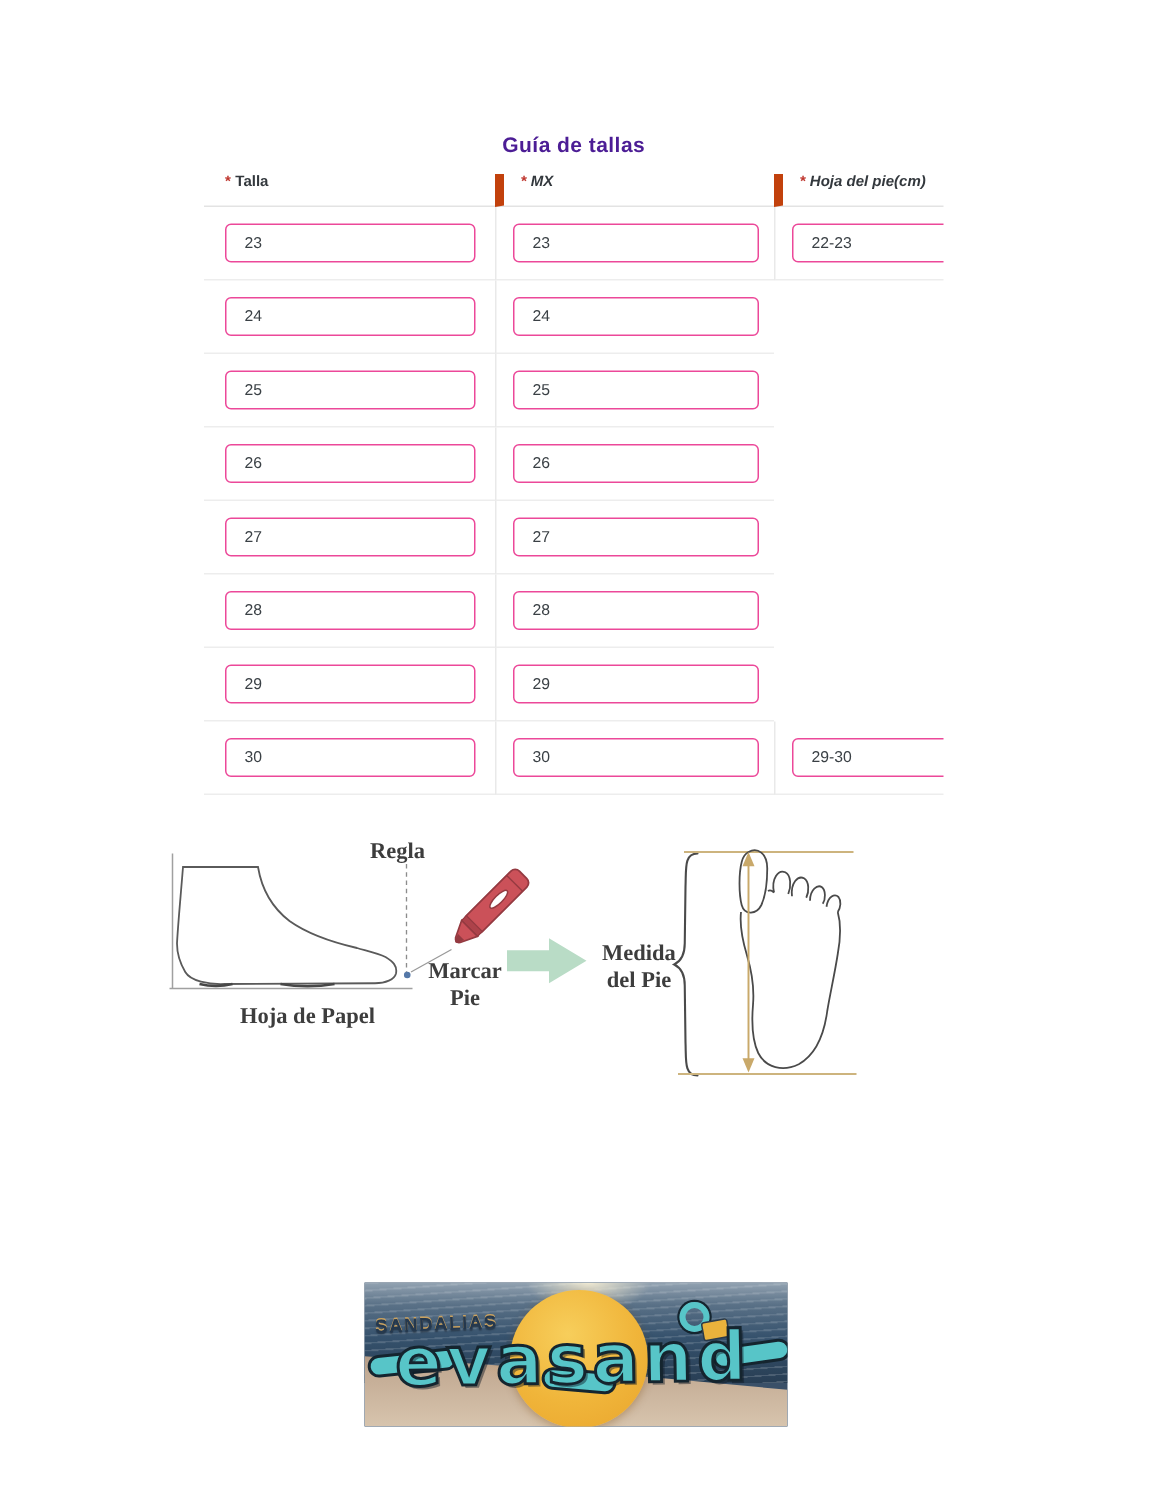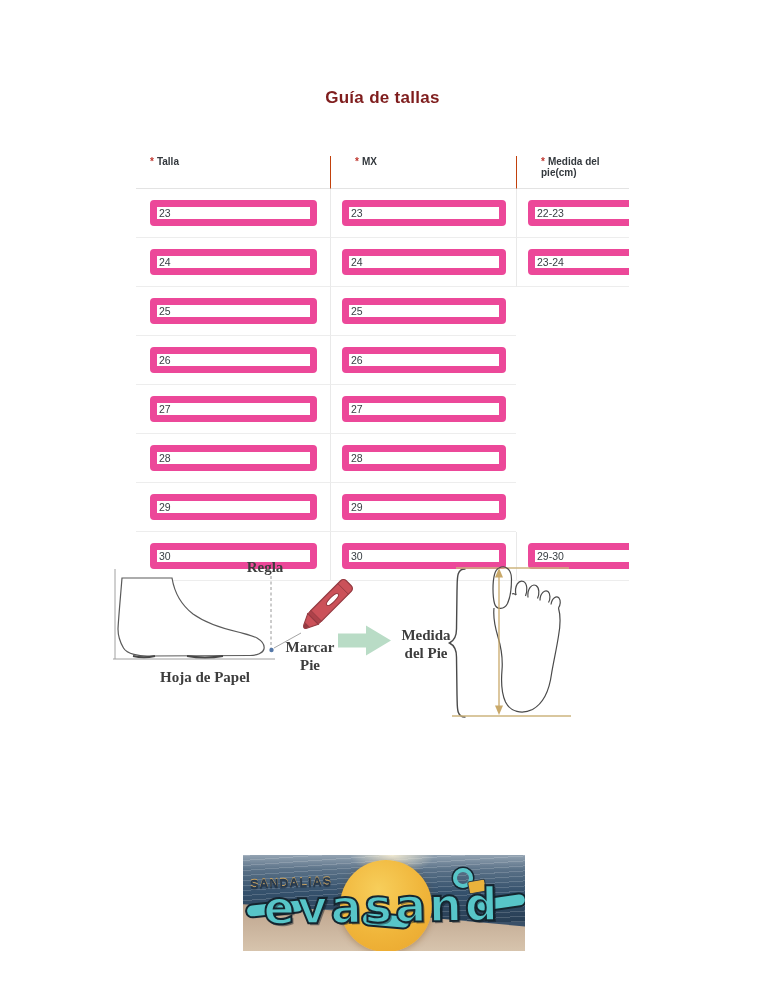--- a/index.html
+++ b/index.html
@@ -1,36 +1,36 @@
 <!DOCTYPE html>
 <html><head>
 <meta charset="utf-8">
 <style>
   html,body{margin:0;padding:0;background:#fff;}
   body{position:relative;width:768px;height:993px;overflow:hidden;
        font-family:"Liberation Sans",sans-serif;}
 
   
   .guide{position:absolute;left:136px;top:88px;width:493px;}
-  .guide-title{margin:0;text-align:center;font-size:17px;font-weight:700;
-               color:#7f1d1d;letter-spacing:.3px;}
+  .guide-title{margin:0;text-align:center;font-size:14px;font-weight:700;
+               color:#4c1d95;letter-spacing:.3px;}
   .hdr,.row{display:grid;grid-template-columns:194px 186px 113px;}
   .hdr{margin-top:12px;}
   .hcell{box-sizing:border-box;padding:0 0 10px 14px;font-size:10px;
-         font-weight:700;color:#33383d;border-bottom:1px solid #e3e3e3;margin-top:36px;}
-  .hcell.c2,.hcell.c3{border-left:1px solid #c2410c;padding-left:24px;}
+         font-weight:700;color:#33383d;border-bottom:1px solid #e3e3e3;}
+  .hcell.c2,.hcell.c3{border-left:6px solid #c2410c;padding-left:11px;font-style:italic;}
   .req{color:#bf362e;margin-right:3px;}
   .row{height:49px;}
   .cell{box-sizing:border-box;display:flex;align-items:center;padding-left:14px;
         border-bottom:1px solid #ededed;}
   .cell.c2,.cell.c3{border-left:1px solid #e9e9e9;padding-left:11px;}
   .cell.c3{overflow:hidden;}
-  .val{box-sizing:border-box;height:26px;border:7px solid #ec4899;border-radius:4px;
+  .val{box-sizing:border-box;height:26px;border:1px solid #ec4899;border-radius:4px;
        background:#fff;font:10.5px "Liberation Sans",sans-serif;color:#3a4045;
-       padding:0 8px 0 2px;outline:none;flex:none;}
+       padding:0 8px 0 12px;outline:none;flex:none;}
   .c1 .val{width:167px;} .c2 .val{width:164px;} .c3 .val{width:150px;}
 
   
   .diagram{position:absolute;left:95px;top:552px;}
   .d-label{font-family:"Liberation Serif","DejaVu Serif",serif;font-weight:700;
            font-size:15px;fill:#3d3d3d;}
 
   
   .logo{position:absolute;left:243px;top:855px;width:282px;height:96px;
         overflow:hidden;background:#3a5068;}
@@ -66,43 +66,40 @@
 </style>
 </head>
 <body>
 
 <section class="guide">
   <h1 class="guide-title">Guía de tallas</h1>
 
   <div class="hdr">
     <div class="hcell c1"><span class="req">*</span><span>Talla</span></div>
     <div class="hcell c2"><span class="req">*</span><span>MX</span></div>
-    <div class="hcell c3"><span class="req">*</span><span>Medida del pie(cm)</span></div>
+    <div class="hcell c3"><span class="req">*</span><span>Hoja del pie(cm)</span></div>
   </div>
 
   <div class="row">
     <div class="cell c1">
         <input class="val" value="23" style="">
       </div>
     <div class="cell c2">
         <input class="val" value="23" style="">
       </div>
     <div class="cell c3">
         <input class="val" value="22-23" style="">
       </div>
   </div>
   <div class="row">
     <div class="cell c1">
         <input class="val" value="24" style="">
       </div>
     <div class="cell c2">
         <input class="val" value="24" style="">
-      </div>
-    <div class="cell c3">
-        <input class="val" value="23-24" style="">
       </div>
   </div>
   <div class="row">
     <div class="cell c1">
         <input class="val" value="25" style="">
       </div>
     <div class="cell c2">
         <input class="val" value="25" style="">
       </div>
   </div>

